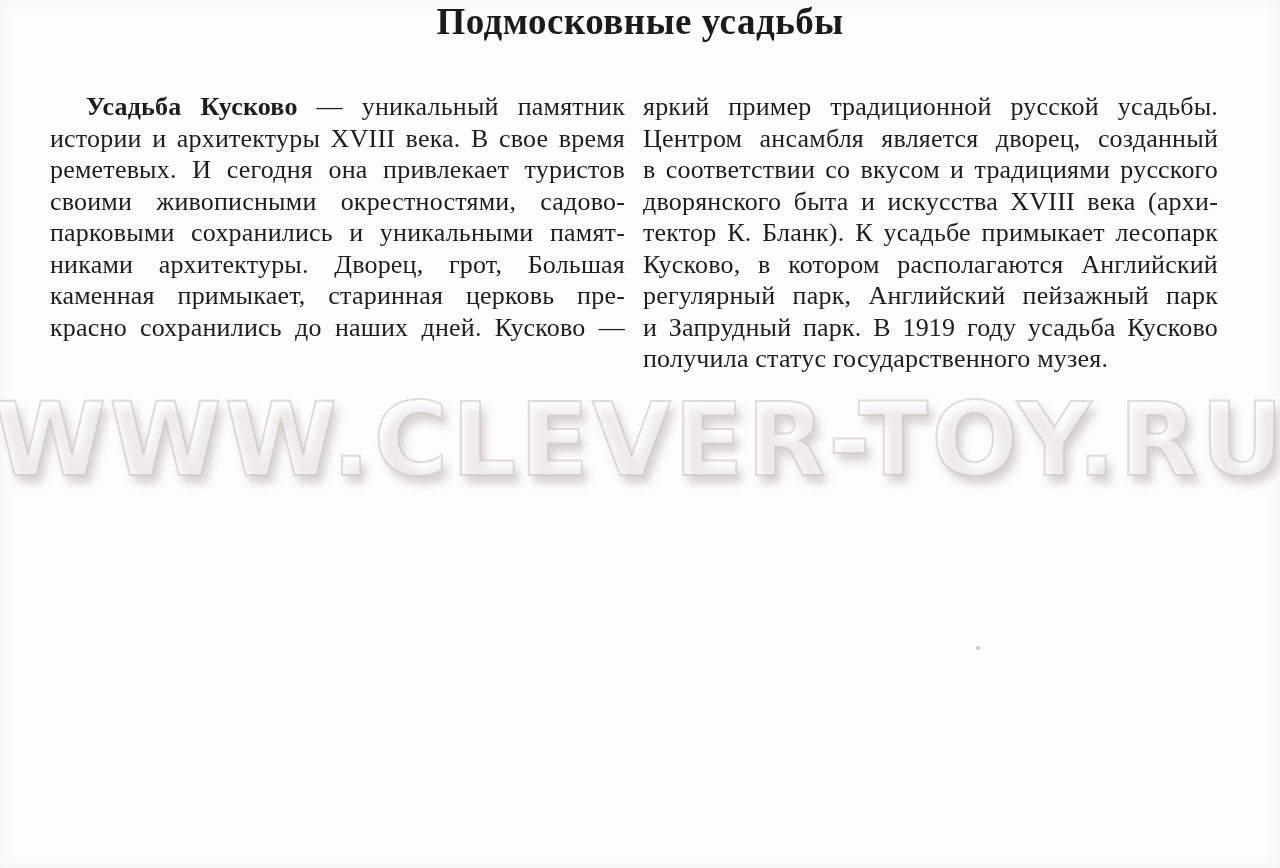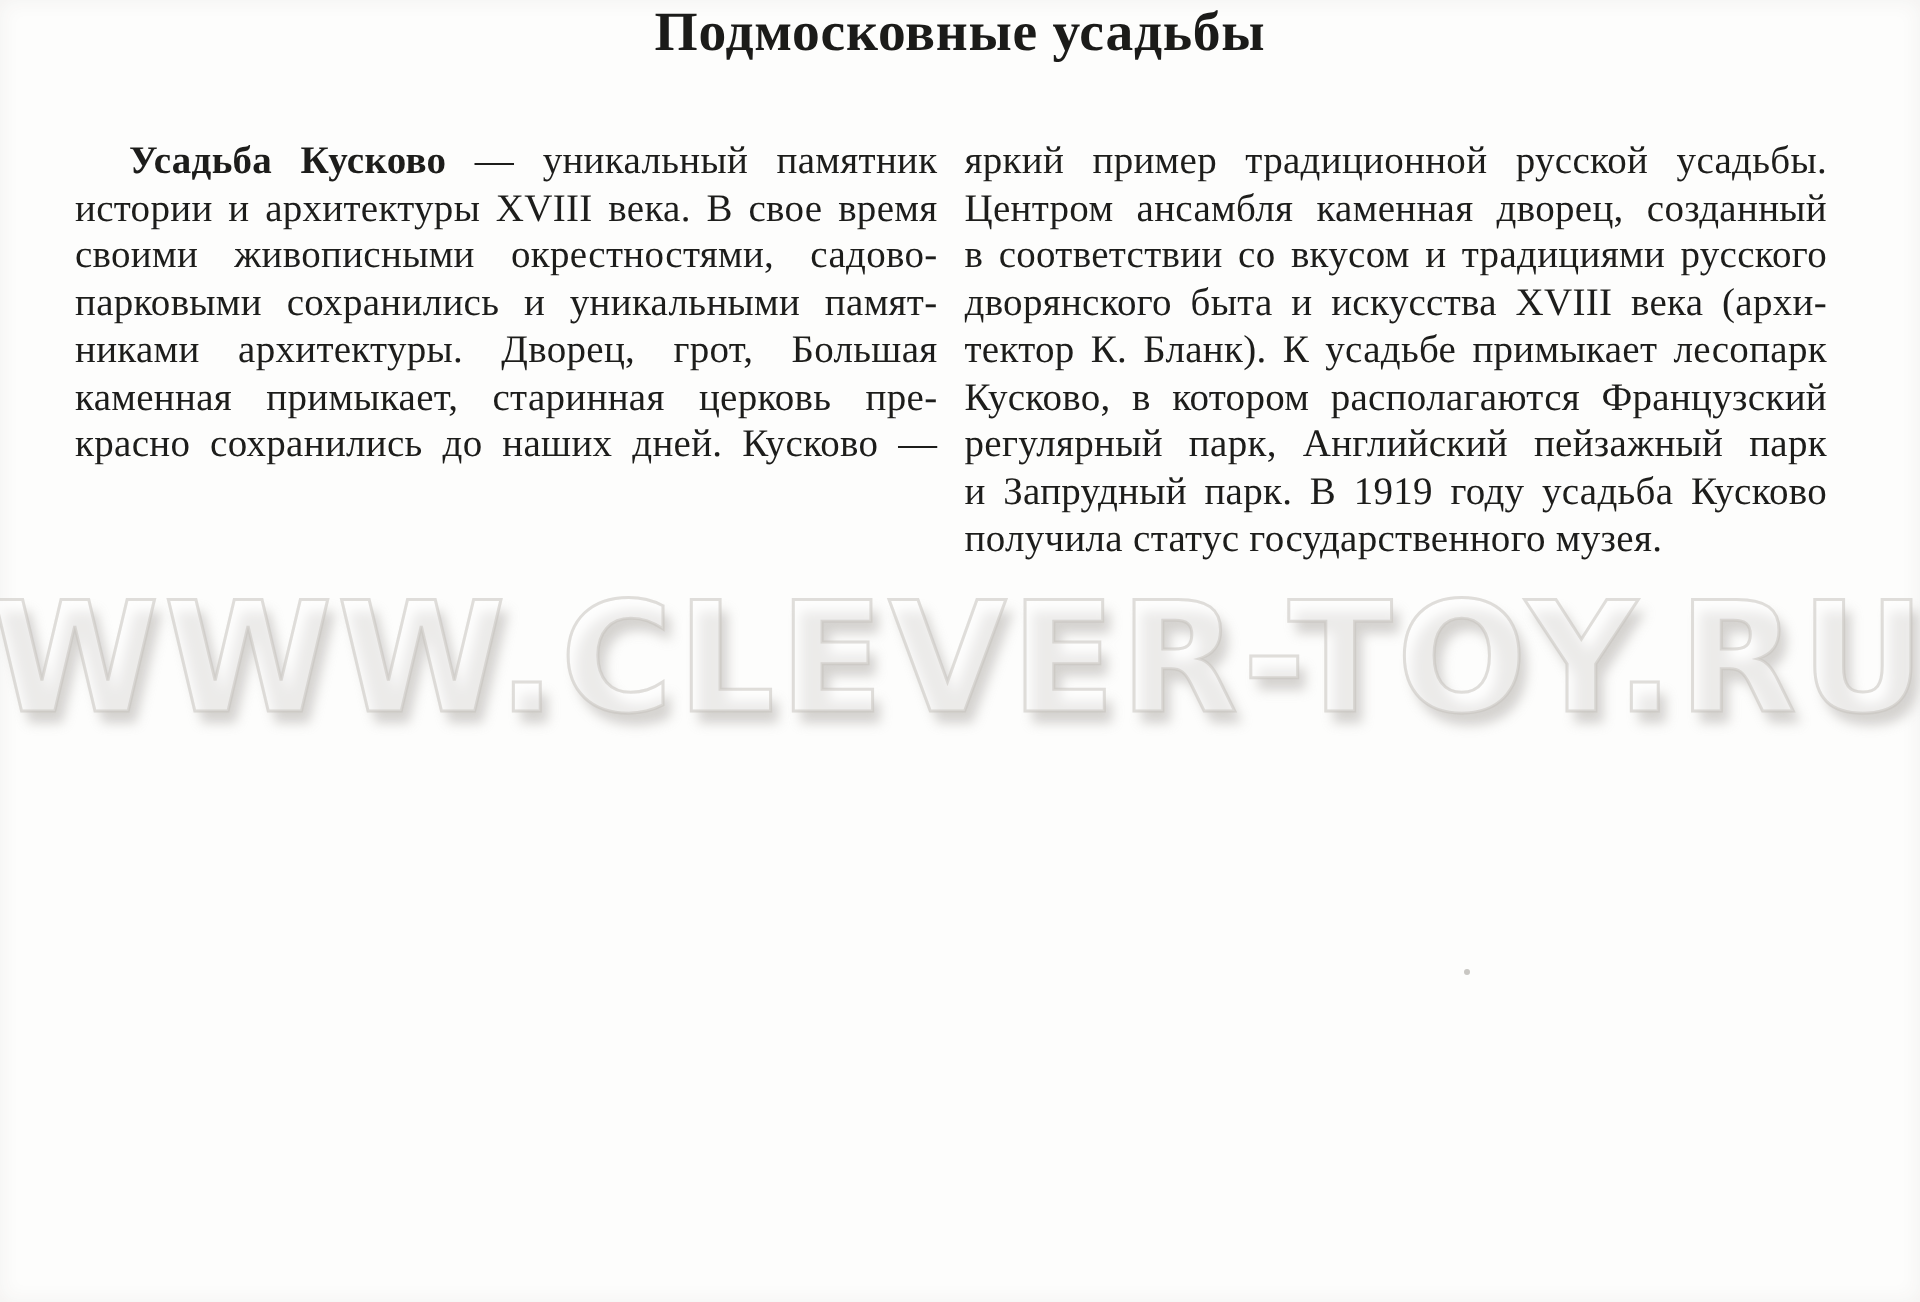--- a/index.html
+++ b/index.html
@@ -78,34 +78,35 @@
 
   <h1 class="title">Подмосковные усадьбы</h1>
 
   <div class="watermark">WWW.CLEVER-TOY.RU</div>
 
   <div class="columns">
 
     <div class="col">
       <div class="line indent"><b>Усадьба Кусково</b><span> — уникальный памятник</span></div>
       <div class="line">истории и архитектуры XVIII века. В свое время</div>
+      <div class="line">реметевых. И сегодня она привлекает туристов</div>
       <div class="line">своими живописными окрестностями, садово-</div>
       <div class="line">парковыми сохранились и уникальными памят-</div>
       <div class="line">никами архитектуры. Дворец, грот, Большая</div>
       <div class="line">каменная примыкает, старинная церковь пре-</div>
       <div class="line">красно сохранились до наших дней. Кусково —</div>
     </div>
 
     <div class="col">
       <div class="line">яркий пример традиционной русской усадьбы.</div>
-      <div class="line">Центром ансамбля каменная дворец, созданный</div>
+      <div class="line">Центром ансамбля является дворец, созданный</div>
       <div class="line">в соответствии со вкусом и традициями русского</div>
       <div class="line">дворянского быта и искусства XVIII века (архи-</div>
       <div class="line">тектор К. Бланк). К усадьбе примыкает лесопарк</div>
-      <div class="line">Кусково, в котором располагаются Французский</div>
+      <div class="line">Кусково, в котором располагаются Английский</div>
       <div class="line">регулярный парк, Английский пейзажный парк</div>
       <div class="line">и Запрудный парк. В 1919 году усадьба Кусково</div>
       <div class="line no-just">получила статус государственного музея.</div>
     </div>
 
   </div>
 
   <div class="speck"></div>
 
 </div>

